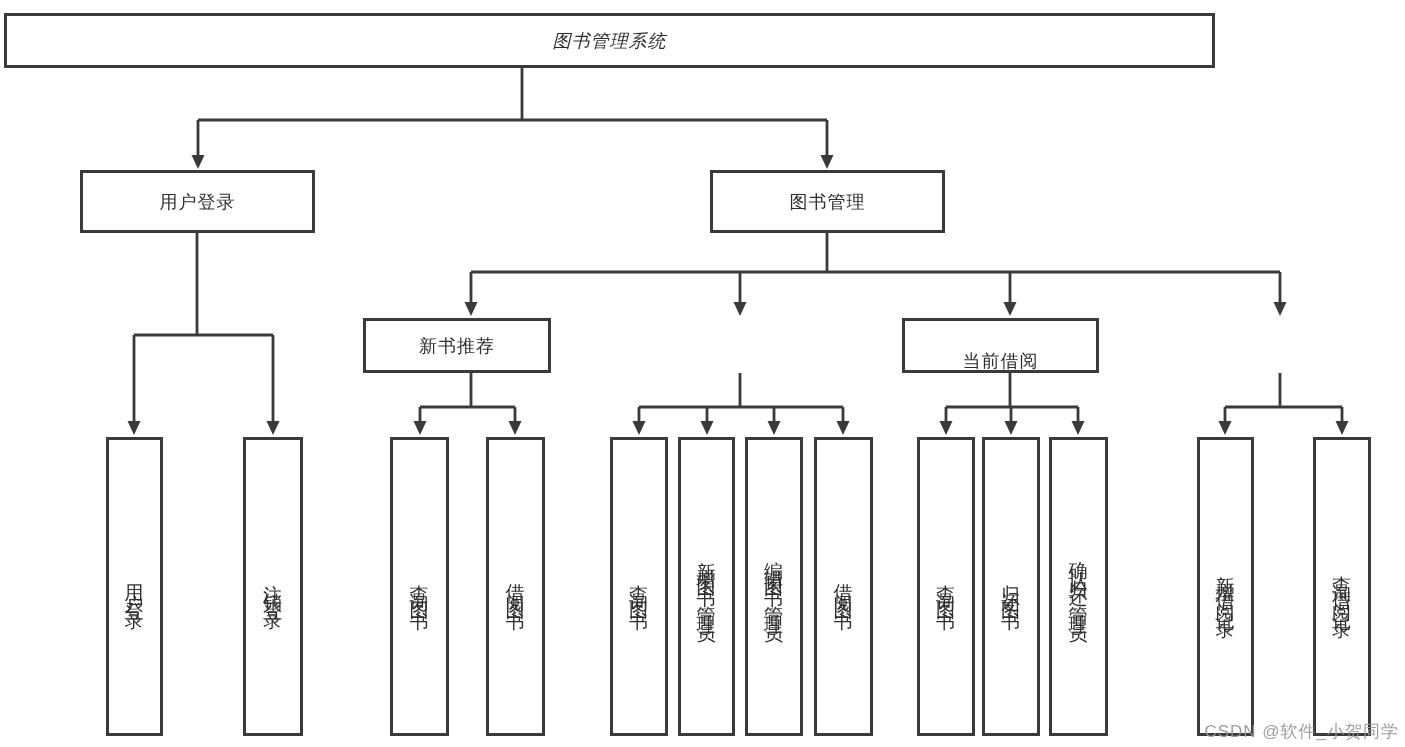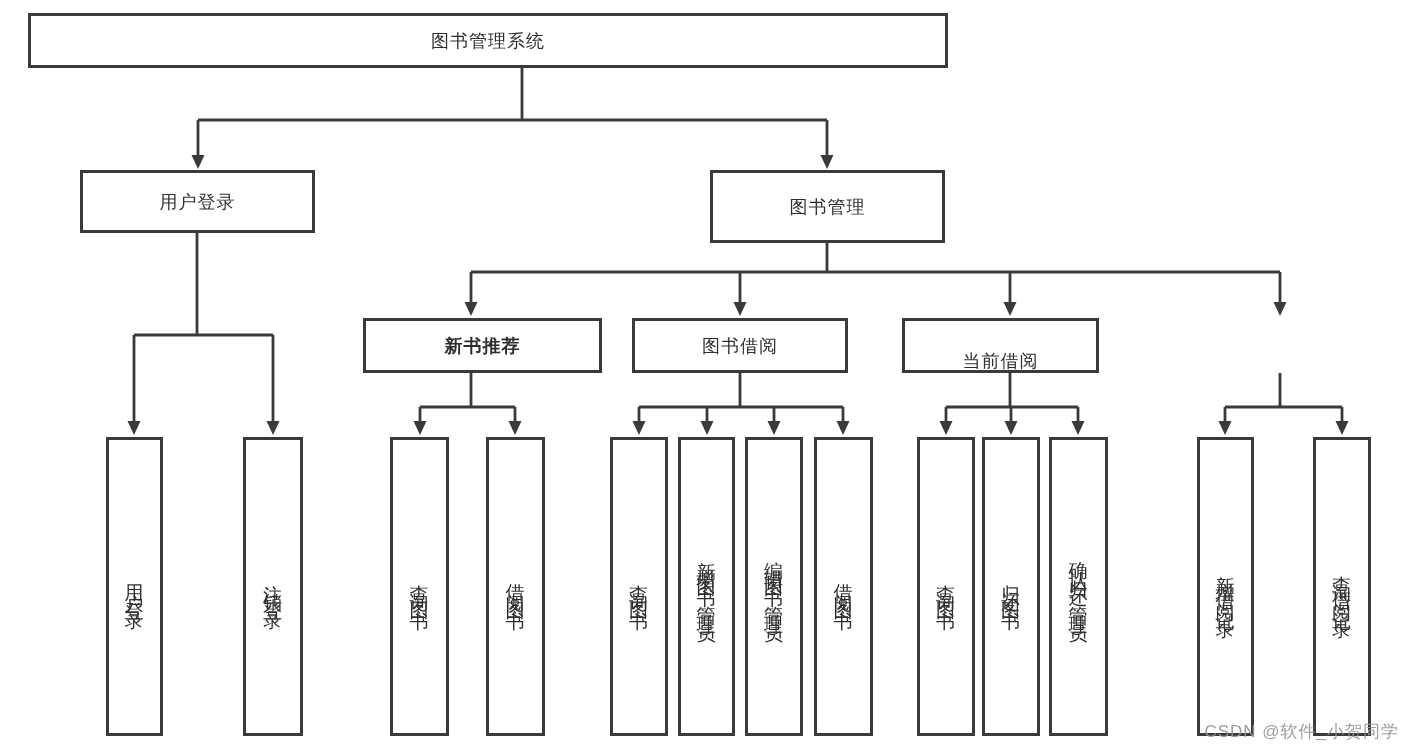--- a/index.html
+++ b/index.html
@@ -90,36 +90,33 @@
       <polygon points="767.5,421 780.5,421 774,435"></polygon>
       <polygon points="836.5,421 849.5,421 843,435"></polygon>
       <polygon points="939.5,421 952.5,421 946,435"></polygon>
       <polygon points="1004.5,421 1017.5,421 1011,435"></polygon>
       <polygon points="1071.5,421 1084.5,421 1078,435"></polygon>
       <polygon points="1218.5,421 1231.5,421 1225,435"></polygon>
       <polygon points="1335.5,421 1348.5,421 1342,435"></polygon>
     </g>
   </svg>
 
-  <div class="node" style="left:28px; top:13px; width:920px; height:55px;">
+  <div class="node" style="left:4px; top:13px; width:1211px; height:55px;font-style:italic;">
     <span class="hlabel">图书管理系统</span>
   </div>
 
   <div class="node" style="left:80px; top:170px; width:235px; height:63px;">
     <span class="hlabel">用户登录</span>
   </div>
-  <div class="node" style="left:710px; top:170px; width:235px; height:73px;">
+  <div class="node" style="left:710px; top:170px; width:235px; height:63px;">
     <span class="hlabel">图书管理</span>
   </div>
 
-  <div class="node" style="left:363px; top:318px; width:239px; height:55px;font-weight:bold;">
+  <div class="node" style="left:363px; top:318px; width:188px; height:55px;">
     <span class="hlabel">新书推荐</span>
-  </div>
-  <div class="node" style="left:632px; top:318px; width:216px; height:55px;">
-    <span class="hlabel">图书借阅</span>
   </div>
   <div class="node" style="left:902px; top:318px; width:197px; height:55px;align-items:flex-end;">
     <span class="hlabel">当前借阅</span>
   </div>
 
   <div class="node leaf" style="left:106px; top:437px; width:57px; height:299px;">
     <span class="vlabel">用户登录</span>
   </div>
   <div class="node leaf" style="left:243px; top:437px; width:60px; height:299px;">
     <span class="vlabel">注销登录</span>

